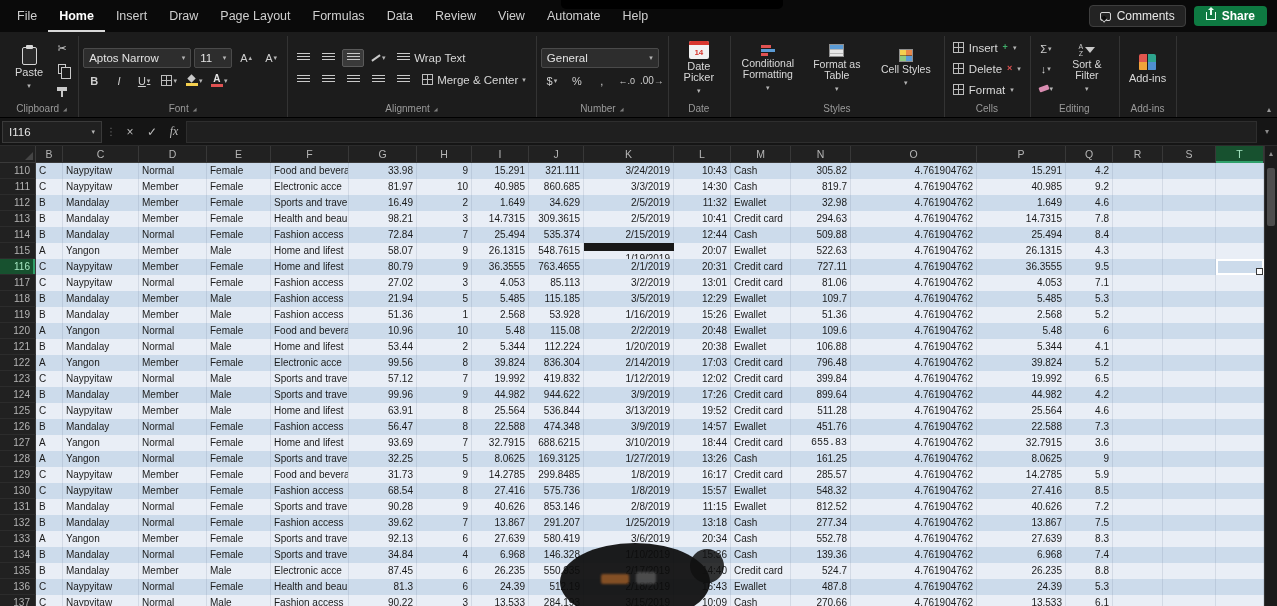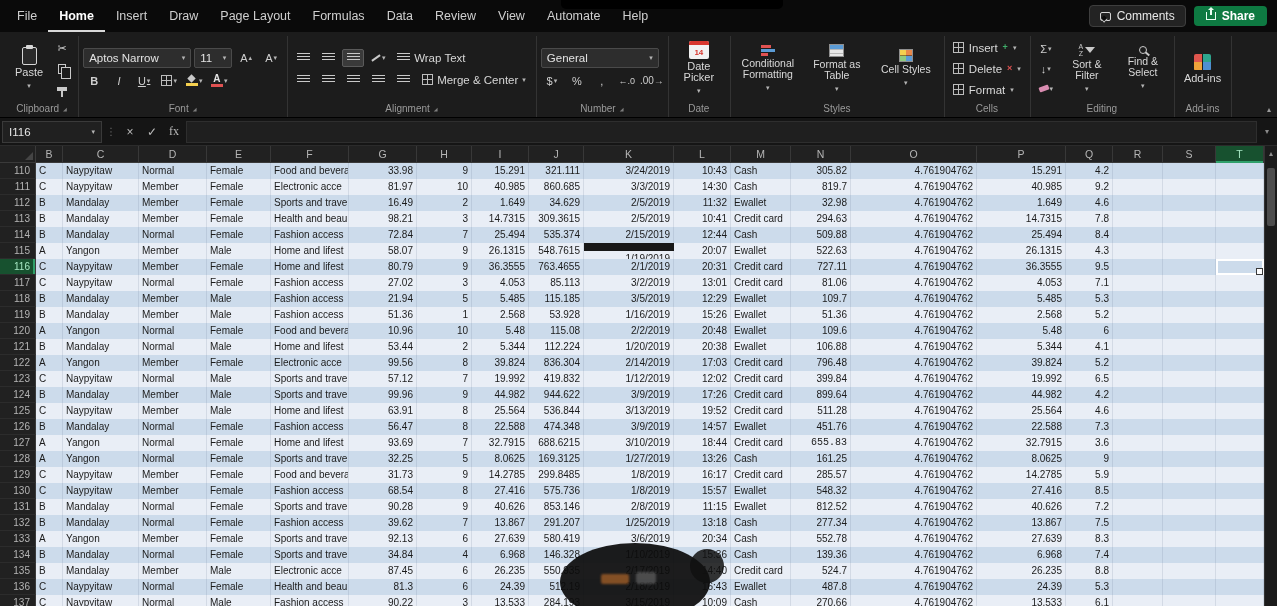--- a/index.html
+++ b/index.html
@@ -73,21 +73,21 @@
   .ana-ico i.b2 { height:13px; background:#5b9bd5; }
   .ana-ico i.b1 { height:7px; }
   .ana-ico i.b3 { height:10px; }
   .ribbon-collapse { position:absolute; right:6px; bottom:3px; color:#9a9a9a; font-size:8px; }
 
   
   .fbar { height:28px; background:#151515; border-bottom:1px solid #2b2b2b; display:flex; align-items:center; padding:0 2px; gap:2px; }
   .namebox { width:100px; height:22px; background:#202020; border:1px solid #3a3a3a; display:flex; align-items:center; justify-content:space-between; padding:0 6px; font-size:11.5px; color:#e3e3e3; }
   .dots { color:#6a6a6a; font-size:10px; padding:0 2px; }
   .fbtn { width:20px; height:20px; display:flex; align-items:center; justify-content:center; color:#b9b9b9; font-size:12px; }
-  .fx { font-family:"Liberation Serif",serif;align-items:center; }
+  .fx { font-style:italic; font-family:"Liberation Serif",serif;align-items:center; }
   .finput { flex:1; height:22px; background:#1f1f1f; border:1px solid #2e2e2e; color:#e3e3e3; font-size:11.5px; padding:0 6px; line-height:20px; }
   .fexpand { color:#8a8a8a; font-size:8px; padding:0 6px; }
 
   
   .sheet { position:relative; height:460px; background:#181818; }
   .colhdrs { display:flex; height:17px; background:#212121; border-bottom:1px solid #3a3a3a; width:1264px; }
   .corner { width:36px; border-right:1px solid #3a3a3a; position:relative; background:#212121; }
   .corner::after { content:''; position:absolute; right:2px; bottom:2px; border-left:8px solid transparent; border-bottom:8px solid #454545; }
   .colhdr { height:17px; line-height:17px; text-align:center; font-size:10.5px; color:#b5b5b5; border-right:1px solid #383838; }
   .colhdr.hl { background:#17512f; color:#a5e6c2; box-shadow:inset 0 -2px 0 #2fa06a; }
@@ -395,25 +395,20 @@
               <span class="eraser"></span>
               <span class="chev">▾</span>
             </div>
         </div>
         <div class="styles-btn" style="width:54px">
           <span style="display:inline-flex;align-items:center;gap:2px">
               <span class="az">A<br>Z</span>
               <span class="funnel"></span>
             </span>
           <span>Sort &amp; Filter</span>
-          <span class="chev">▾</span>
-        </div>
-        <div class="styles-btn" style="width:52px">
-          <span class="mag"></span>
-          <span>Find &amp; Select</span>
           <span class="chev">▾</span>
         </div>
       </div>
       <div class="glabel">
           <span>Editing</span>
         </div>
     </div>
 
     <div class="rgroup">
       <div class="gbody">

